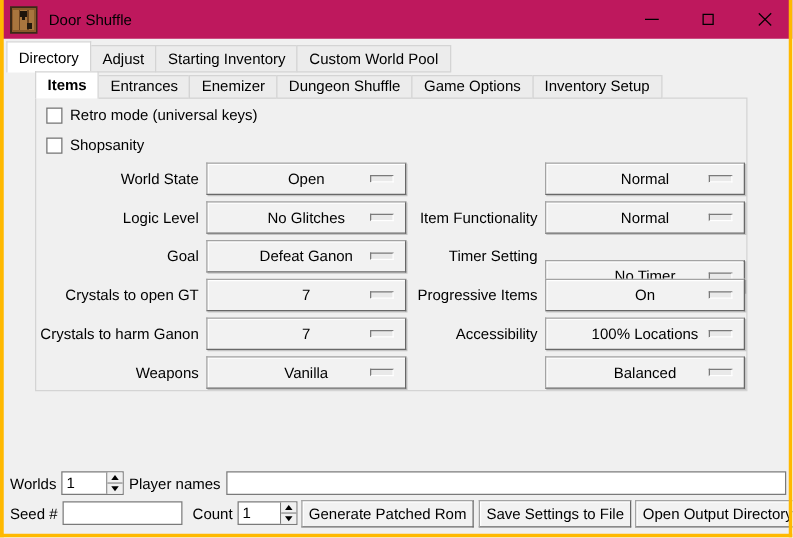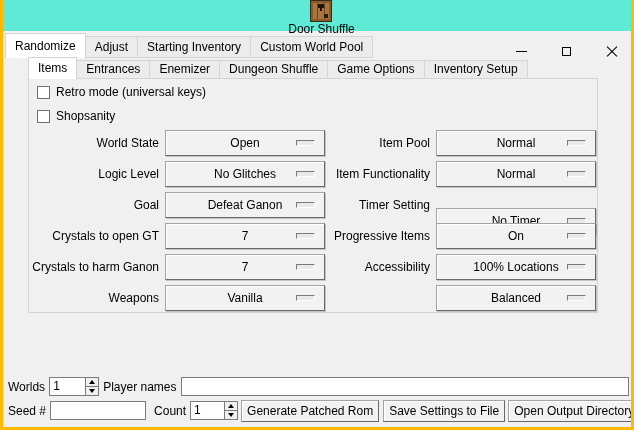--- a/index.html
+++ b/index.html
@@ -8,41 +8,41 @@
 
   .window { position: relative; width: 634px; height: 430px; background: #f0f0f0; }
 
   
   .wb { position: absolute; background: #ffb900; z-index: 50; }
   .wb-left { left: 0; top: 0; width: 3px; height: 430px; }
   .wb-right { right: 0; top: 0; width: 3px; height: 430px; }
   .wb-bottom { left: 0; bottom: 0; width: 634px; height: 3px; }
 
   
-  .titlebar { position: absolute; left: 0; top: 0; width: 634px; height: 31px; background: #5eead4; display: flex; align-items: center; z-index: 40; flex-direction: column; }
+  .titlebar { position: absolute; left: 0; top: 0; width: 634px; height: 31px; background: #be185d; display: flex; align-items: center; z-index: 40; }
   .app-icon { width: 22px; height: 22px; margin-left: 8px; flex: 0 0 auto; }
   .title-text { margin-left: 9px; font-size: 12px; color: #000; }
   .caption-buttons { margin-left: auto; display: flex; height: 31px; }
   .cap-btn { width: 45px; height: 31px; display: flex; align-items: center; justify-content: center; cursor: default; }
   .min-glyph { width: 11px; height: 1px; background: #000; }
   .max-glyph { width: 9px; height: 9px; border: 1px solid #000; }
   .close-glyph { position: relative; width: 12px; height: 12px; }
   .close-glyph::before, .close-glyph::after { content: ""; position: absolute; left: -1px; top: 5px; width: 14px; height: 1px; background: #000; }
   .close-glyph::before { transform: rotate(45deg); }
   .close-glyph::after { transform: rotate(-45deg); }
 
   
   .tabs { position: absolute; display: flex; align-items: flex-end; z-index: 3; }
   .tabs-outer { left: 5px; top: 33px; height: 25px; }
   .tabs-inner { left: 28px; top: 57px; height: 22px; }
   .tab { background: #ececec; border: 1px solid #d4d4d4; padding: 0 9px; white-space: nowrap; height: 22px; line-height: 20px; margin-right: -1px; }
   .tabs-inner .tab { height: 19px; line-height: 17px; }
   .tab.sel { background: #ffffff; border-bottom: none; position: relative; z-index: 4; }
   .tabs-outer .tab.sel { height: 25px; line-height: 24px; }
-  .tabs-inner .tab.sel { height: 22px; line-height: 21px; }
+  .tabs-inner .tab.sel { height: 22px; line-height: 21px; font-weight: bold; }
 
   
   .pane { position: absolute; left: 28px; top: 78px; width: 570px; height: 235px; border: 1px solid #d4d4d4; background: #f0f0f0; z-index: 2; }
 
   .cbrow { position: absolute; left: 8px; display: flex; align-items: center; height: 14px; }
   .cb { width: 13px; height: 13px; background: #fff; border: 1px solid #707070; flex: 0 0 auto; }
   .cblabel { margin-left: 6px; white-space: nowrap; }
 
   .dlabel { position: absolute; height: 26px; line-height: 26px; white-space: nowrap; }
   .dlabel.col-l { right: 438px; }
@@ -101,21 +101,21 @@
       <div class="cap-btn">
           <div class="max-glyph"></div>
         </div>
       <div class="cap-btn">
           <div class="close-glyph"></div>
         </div>
     </div>
   </div>
 
   <div class="tabs tabs-outer">
-    <div class="tab sel">Randomize</div>
+    <div class="tab sel">Directory</div>
     <div class="tab">Adjust</div>
     <div class="tab">Starting Inventory</div>
     <div class="tab">Custom World Pool</div>
   </div>
 
   <div class="tabs tabs-inner">
     <div class="tab sel">Items</div>
     <div class="tab">Entrances</div>
     <div class="tab">Enemizer</div>
     <div class="tab">Dungeon Shuffle</div>
@@ -163,21 +163,20 @@
         <span>7</span>
         <div class="indicator"></div>
       </div>
 
     <div class="dlabel col-l" style="top:206px">Weapons</div>
     <div class="dbtn col-l" style="top:206px">
         <span>Vanilla</span>
         <div class="indicator"></div>
       </div>
 
-    <div class="dlabel col-r" style="top:51px">Item Pool</div>
     <div class="dbtn col-r" style="top:51px">
         <span>Normal</span>
         <div class="indicator"></div>
       </div>
 
     <div class="dlabel col-r" style="top:82px">Item Functionality</div>
     <div class="dbtn col-r" style="top:82px">
         <span>Normal</span>
         <div class="indicator"></div>
       </div>

